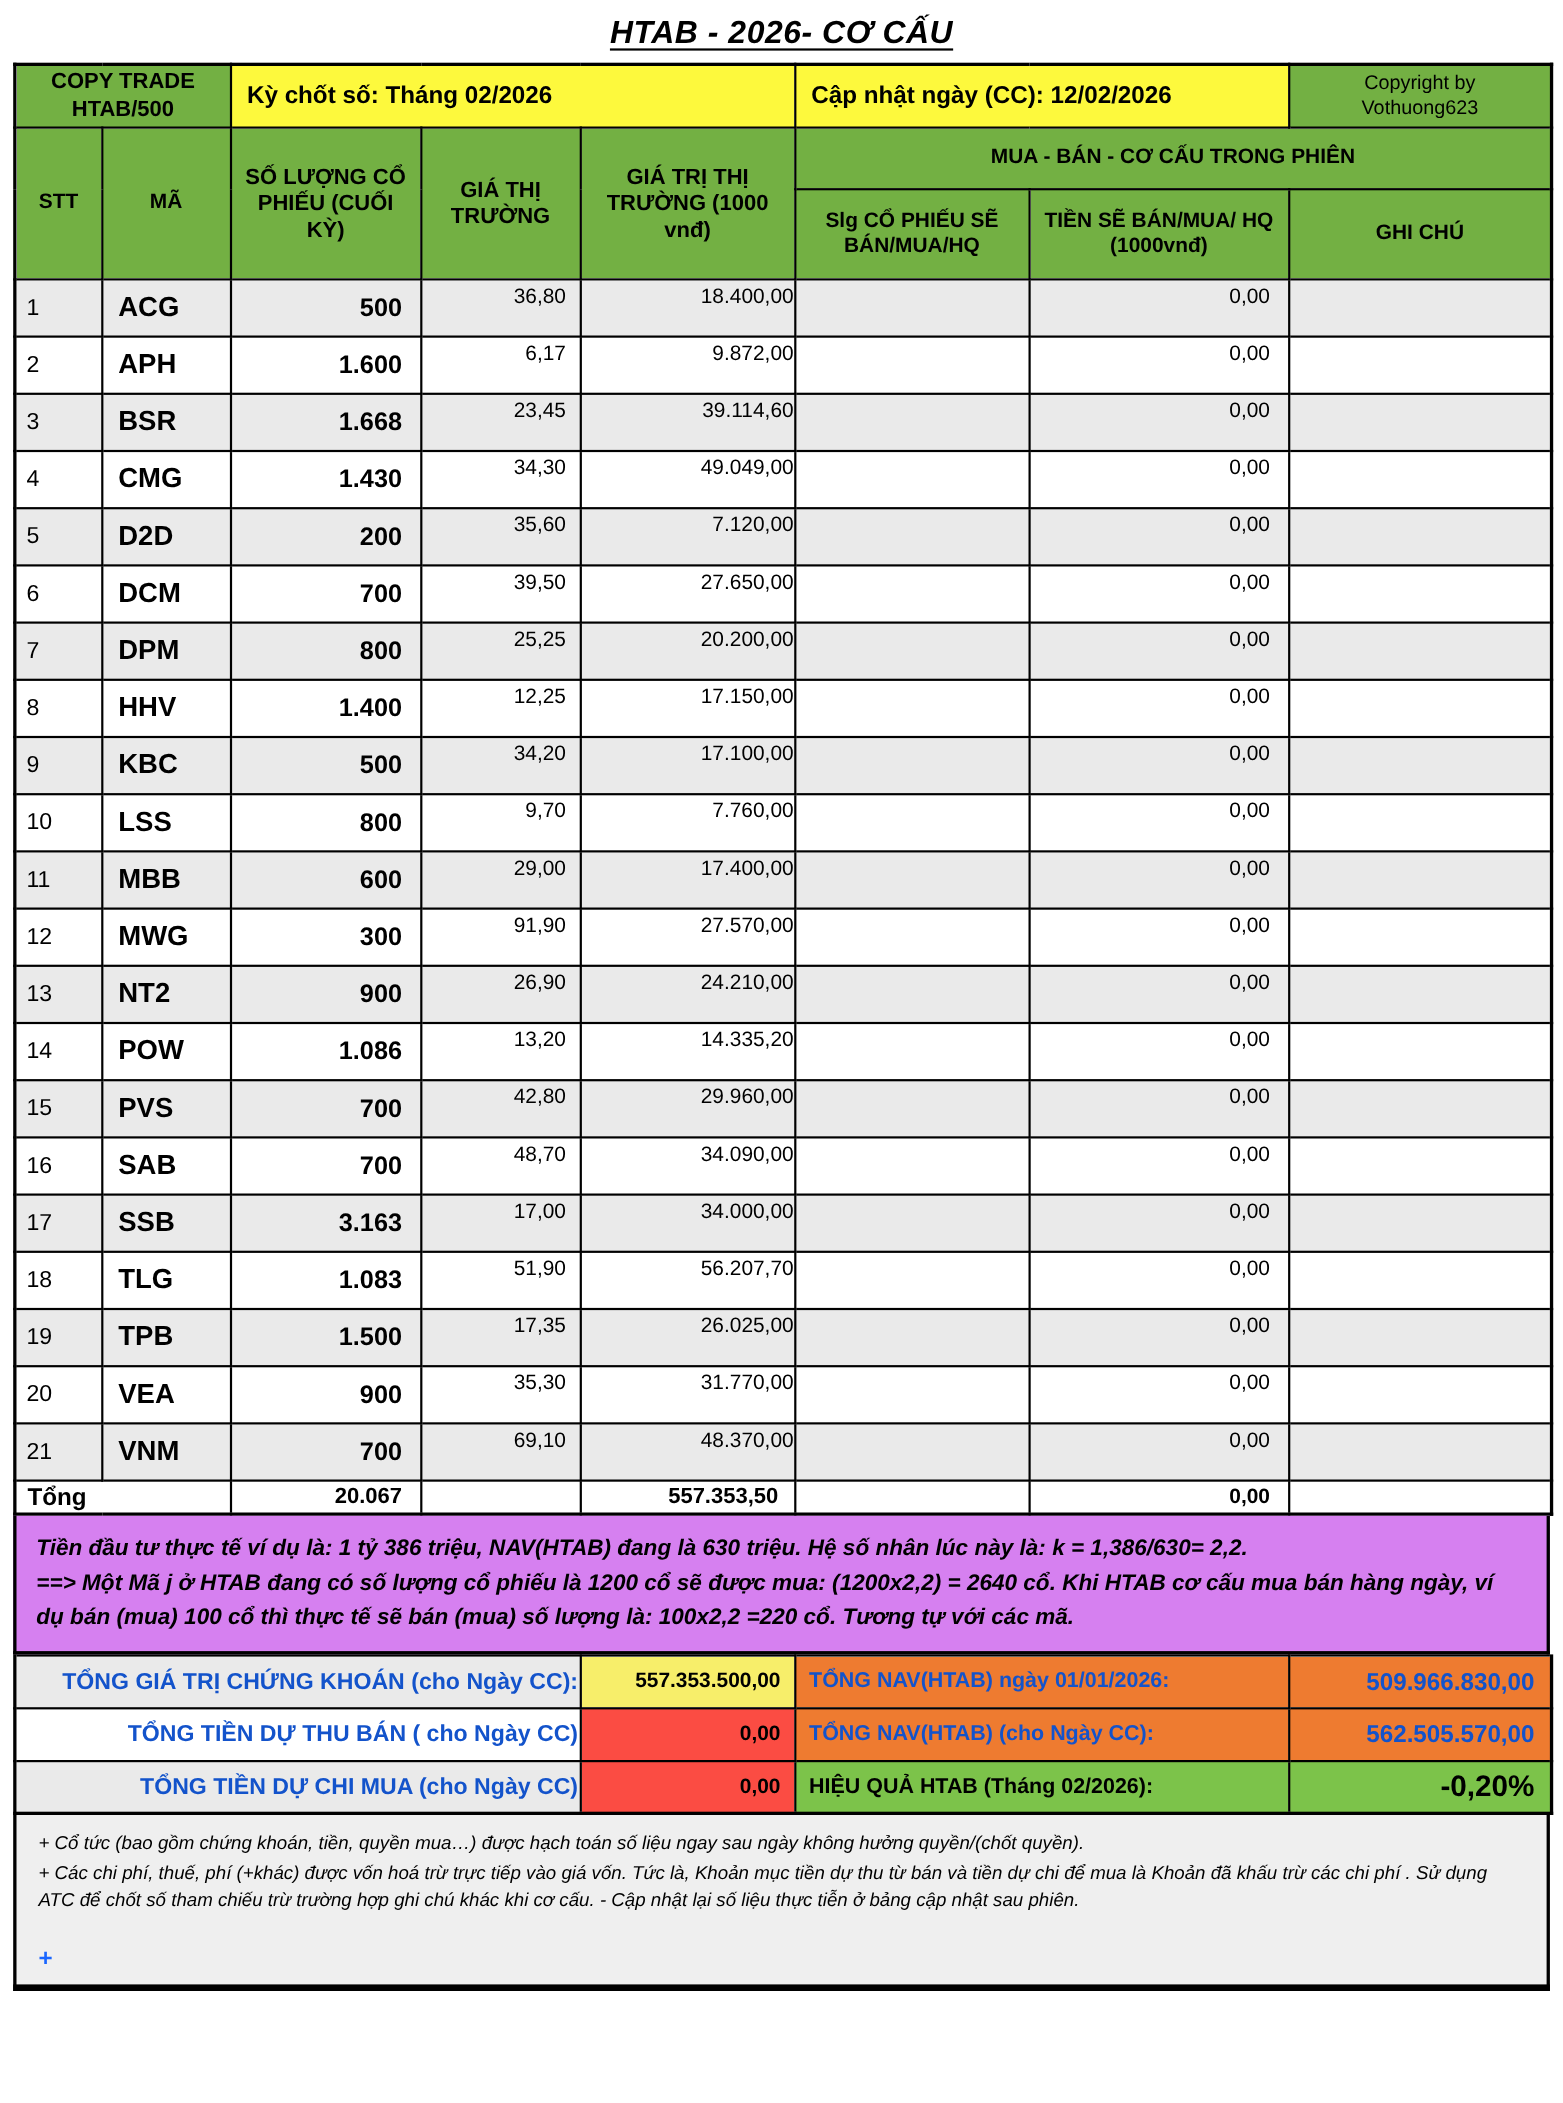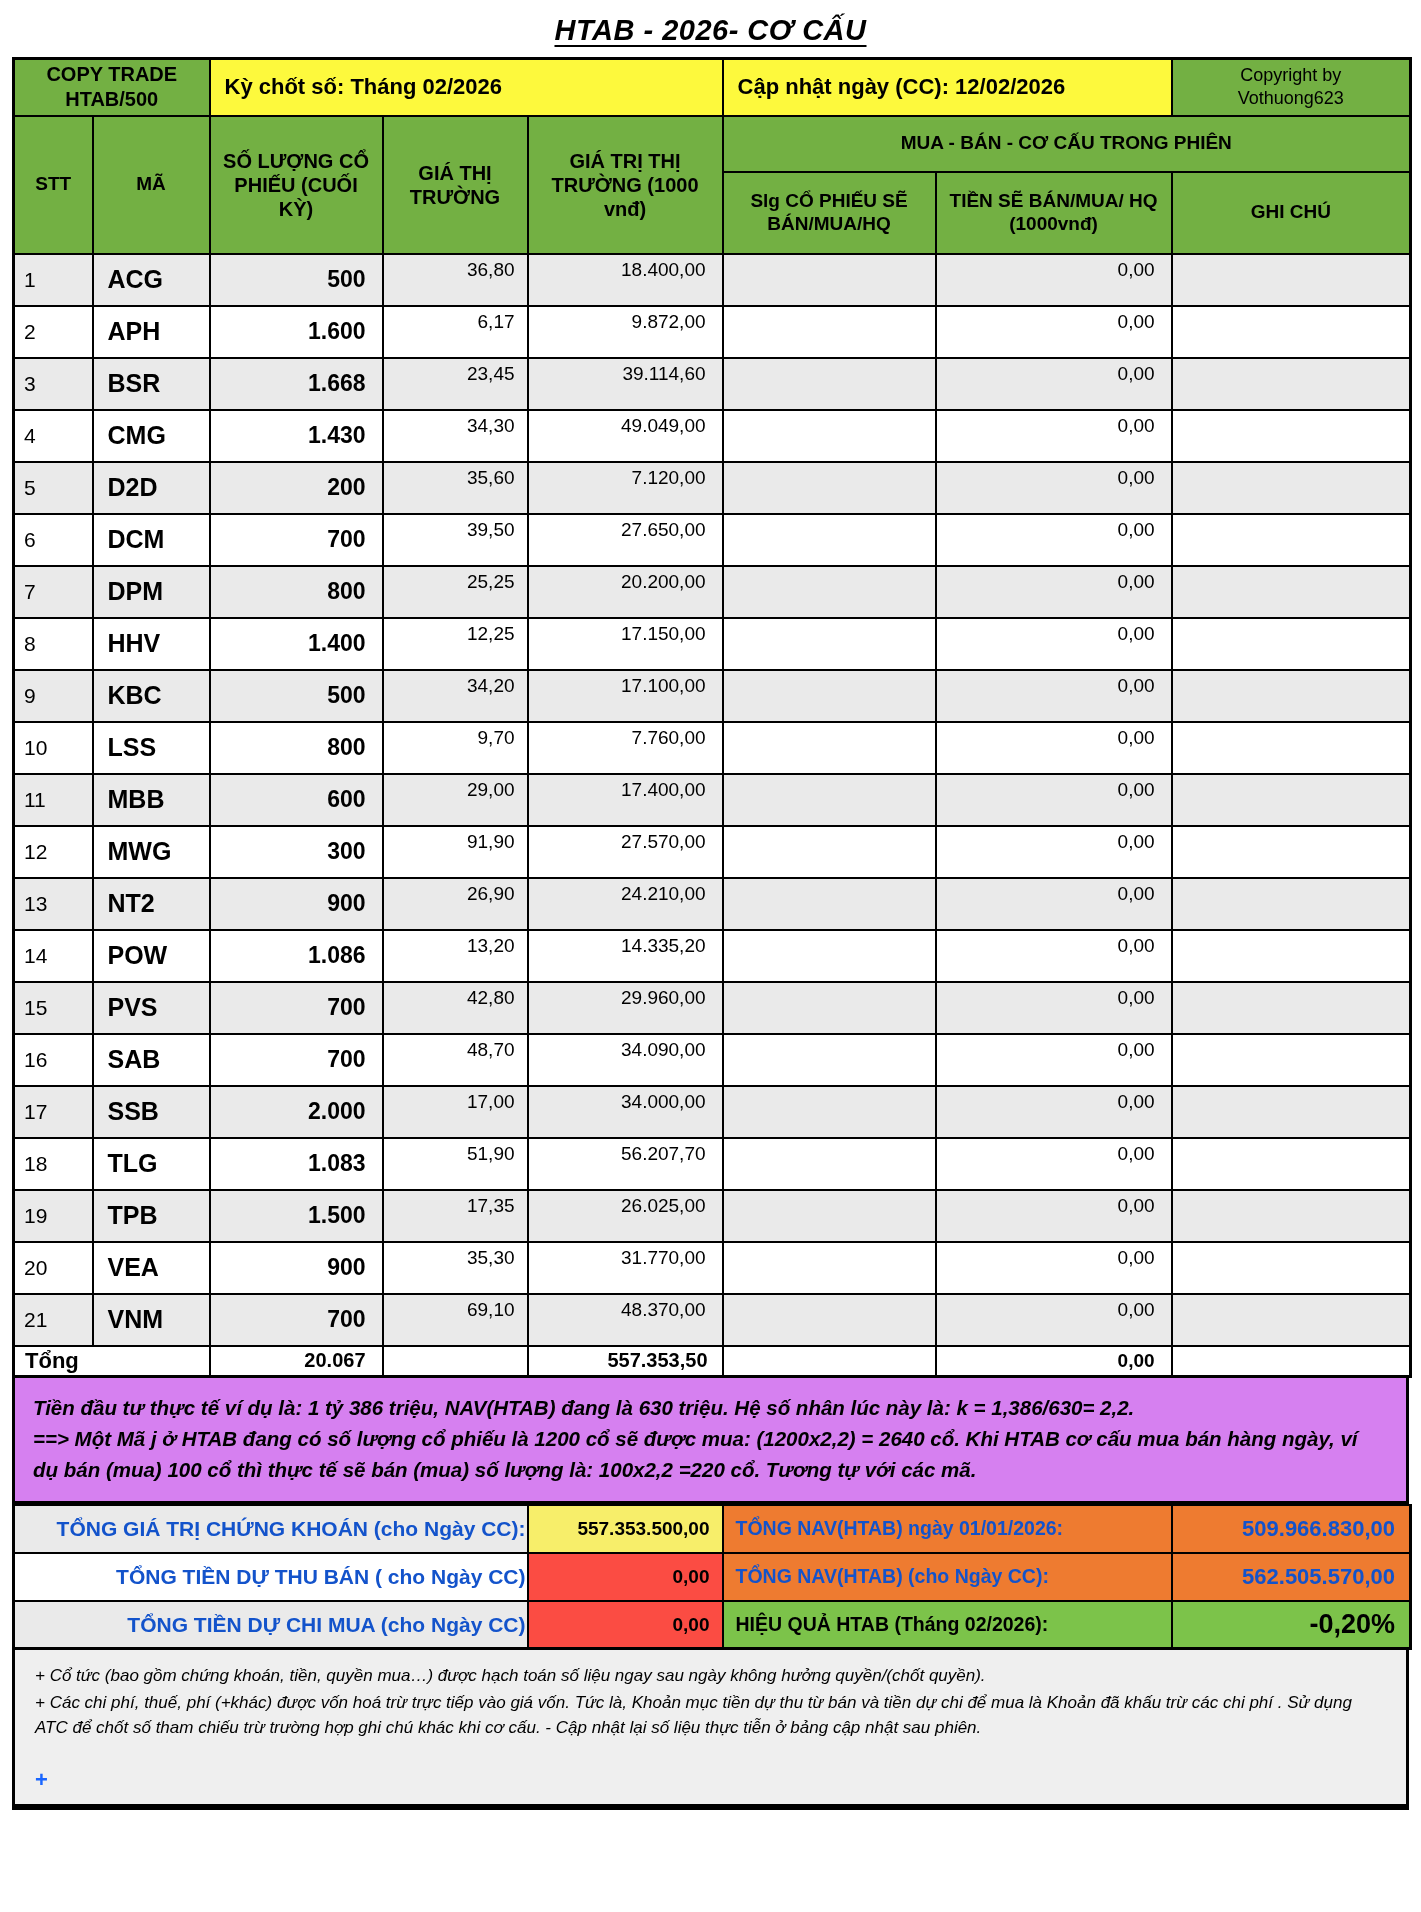--- a/index.html
+++ b/index.html
@@ -25,21 +25,21 @@
   .tb-copyright{font-size:18px;font-weight:400;line-height:1.3;white-space:pre-line;}
   tr.h2{height:56px;} tr.h3{height:82px;}
   tr.h2 th,tr.h3 th{font-size:19px;line-height:1.2;}
   th.group-head{font-size:20px;}
   tbody tr{height:52px;background:#fff;}
   tbody tr:nth-child(odd){background:var(--stripe_gray);}
   td.c-stt{font-size:21px;text-align:left;padding-left:9px;vertical-align:middle;}
   td.c-ma{font-size:25px;font-weight:700;text-align:left;padding-left:14px;vertical-align:middle;}
   td.c-qty{font-size:23px;font-weight:700;text-align:right;padding-right:16px;vertical-align:middle;}
   td.c-price,td.c-value,td.c-tien{font-size:19px;text-align:right;vertical-align:top;padding-top:4px;}
-  td.c-price{padding-right:12px;} td.c-value{padding-right:16px;} td.c-tien{padding-right:16px;}
+  td.c-price{padding-right:12px;} td.c-value{padding-right:0;} td.c-tien{padding-right:16px;}
   tr.total{height:24px;background:#fff;}
   tr.total td{font-weight:700;vertical-align:middle;}
   td.t-label{font-size:22px;text-align:left;padding-left:10px;}
   td.t-qty{font-size:20px;text-align:right;padding-right:16px;}
   td.t-value{font-size:20px;text-align:right;padding-right:14px;}
   td.t-tien{font-size:19px;text-align:right;padding-right:16px;}
   .purple{width:1397px;background:var(--note_purple);border:3px solid var(--border_black);border-top:none;
           padding:14px 18px 16px 18px;font-size:20.5px;font-weight:700;font-style:italic;line-height:1.52;}
   .purple p{margin:0;}
   table.summary{border:3px solid var(--border_black);border-top:none;}
@@ -258,21 +258,21 @@
           <td class="c-qty">700</td>
           <td class="c-price">48,70</td>
           <td class="c-value">34.090,00</td>
           <td class="c-slg"></td>
           <td class="c-tien">0,00</td>
           <td class="c-note"></td>
         </tr>
         <tr>
           <td class="c-stt">17</td>
           <td class="c-ma">SSB</td>
-          <td class="c-qty">2.000</td>
+          <td class="c-qty">3.163</td>
           <td class="c-price">17,00</td>
           <td class="c-value">34.000,00</td>
           <td class="c-slg"></td>
           <td class="c-tien">0,00</td>
           <td class="c-note"></td>
         </tr>
         <tr>
           <td class="c-stt">18</td>
           <td class="c-ma">TLG</td>
           <td class="c-qty">1.083</td>

